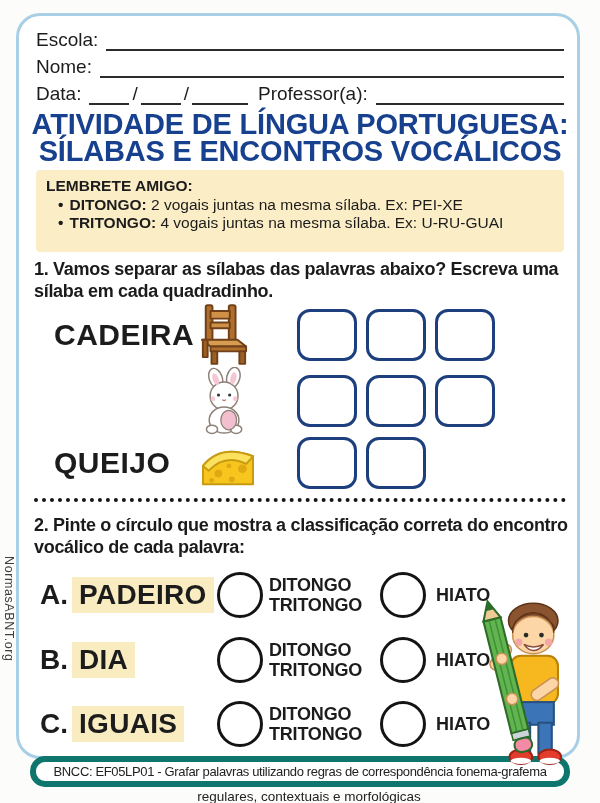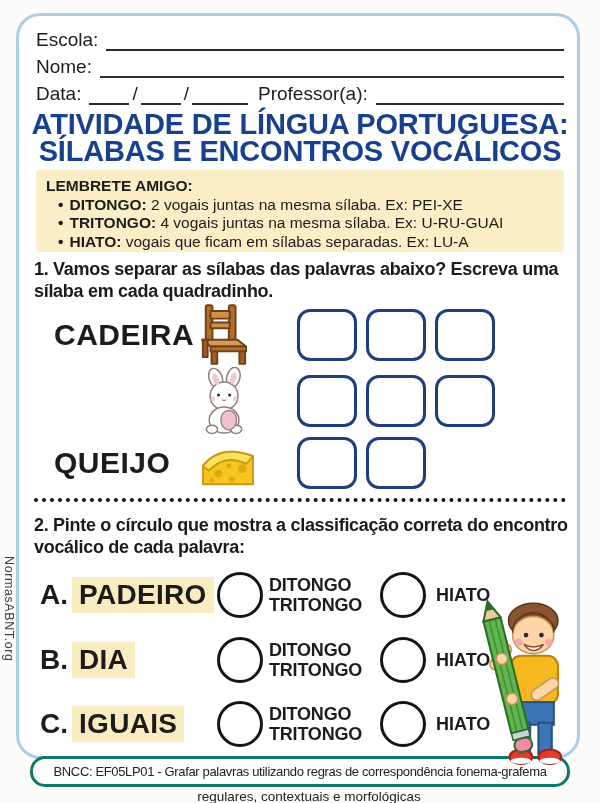--- a/index.html
+++ b/index.html
@@ -73,21 +73,21 @@
   .stack{
     position:absolute;left:233px;top:50%;transform:translateY(-50%);
     font-size:18px;font-weight:bold;line-height:20px;letter-spacing:-0.2px;
   }
   .hiato{position:absolute;left:400px;top:50%;transform:translateY(-50%);font-size:18px;font-weight:bold;}
   
   .boy{position:absolute;left:466px;top:597px;width:118px;height:170px;z-index:5;line-height:0;}
   
   .footer-box{
     position:absolute;left:30px;top:756px;width:540px;height:31px;box-sizing:border-box;
-    border:3px solid #0f766e;border-radius:15px;background:#fff;
+    border:6px solid #0f766e;border-radius:15px;background:#fff;
     display:flex;align-items:center;justify-content:center;
     font-size:13px;letter-spacing:-0.35px;color:#222;white-space:nowrap;
   }
   .footer-line2{
     position:absolute;left:9px;top:789px;width:600px;text-align:center;
     font-size:13.5px;color:#222;
   }
   
   .watermark{
     position:absolute;left:2px;top:556px;writing-mode:vertical-rl;
@@ -127,23 +127,20 @@
   <div>SÍLABAS E ENCONTROS VOCÁLICOS</div>
 </div>
 
 <div class="reminder">
   <div class="head">LEMBRETE AMIGO:</div>
   <div class="item">
     <span class="blt">•</span><span class="term">DITONGO:</span> <span>2 vogais juntas na mesma sílaba. Ex: PEI-XE</span>
   </div>
   <div class="item">
     <span class="blt">•</span><span class="term">TRITONGO:</span> <span>4 vogais juntas na mesma sílaba. Ex: U-RU-GUAI</span>
-  </div>
-  <div class="item">
-    <span class="blt">•</span><span class="term">HIATO:</span> <span>vogais que ficam em sílabas separadas. Ex: LU-A</span>
   </div>
 </div>
 
 <div class="instr instr1">1. Vamos separar as sílabas das palavras abaixo? Escreva uma sílaba em cada quadradinho.</div>
 
 <div class="w-row row-cadeira">
   <span class="word">CADEIRA</span>
   <span class="row-icon">
     <svg width="50" height="62" viewBox="0 0 52 64">
       <g stroke="#70401a" stroke-width="2" stroke-linejoin="round">

